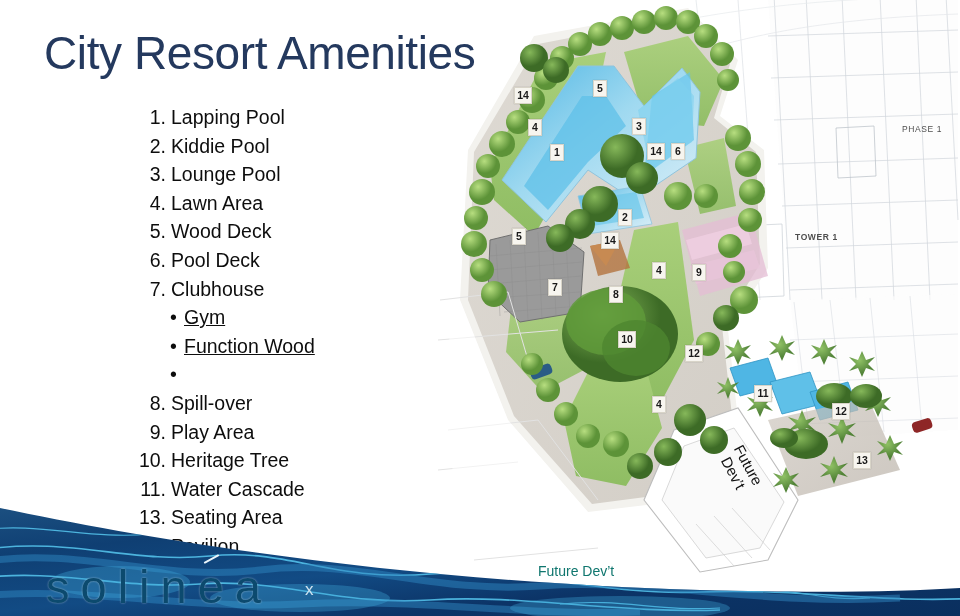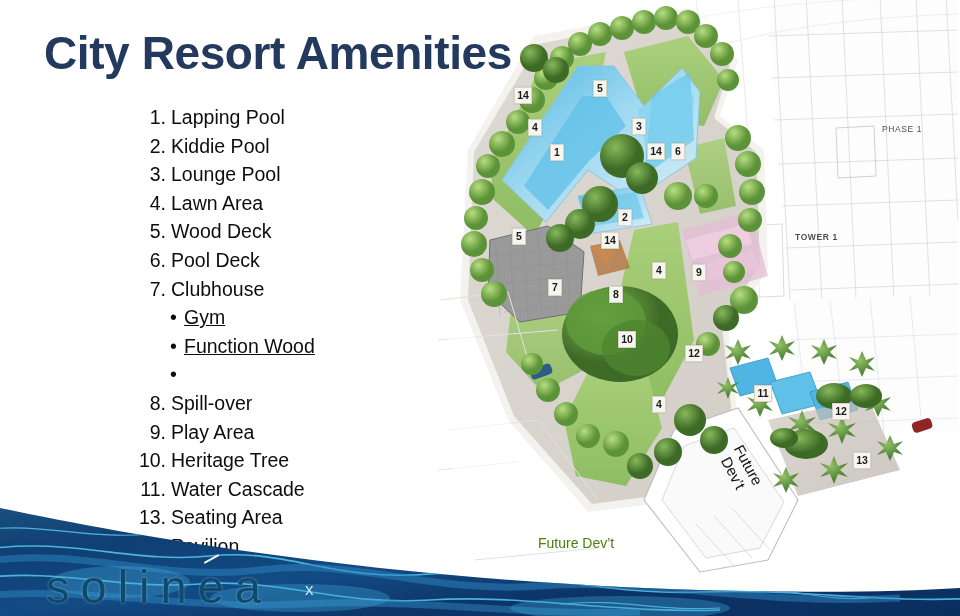--- a/index.html
+++ b/index.html
@@ -2,21 +2,21 @@
 <html><head>
 <meta charset="utf-8">
 <style>
   html,body{margin:0;padding:0;background:#fff;}
   body{width:960px;height:616px;overflow:hidden;font-family:"Liberation Sans",sans-serif;}
   #slide{position:relative;width:960px;height:616px;background:#ffffff;overflow:hidden;}
 
   
   #page-title{
     position:absolute;left:44px;top:24px;
-    font-size:46px;line-height:58px;font-weight:700;
+    font-size:46px;line-height:58px;font-weight:400;
     color:#24395e;letter-spacing:-0.4px;white-space:nowrap;
     font-family:"Liberation Sans",sans-serif;
   }
 
   
   #amenity-list{position:absolute;left:132px;top:103px;width:330px;}
   .amen-row{position:relative;height:28.6px;font-size:19.5px;line-height:28.6px;color:#0d0d0d;white-space:nowrap;}
   .amen-row .num{position:absolute;left:0;width:34px;text-align:right;}
   .amen-row .lbl{position:absolute;left:39px;}
   .amen-row.sub{font-size:19.5px;}
@@ -30,21 +30,21 @@
   .mk{position:absolute;background:#f7f5ef;border:0.5px solid #d8d4c8;
       color:#1a1a1a;font-size:10.5px;line-height:15px;font-weight:700;
       text-align:center;font-family:"Liberation Sans",sans-serif;
       box-shadow:0 0 1px rgba(0,0,0,.25);}
 
   .plan-txt{position:absolute;color:#4e4e4e;font-size:8.5px;letter-spacing:.6px;
             font-family:"Liberation Sans",sans-serif;white-space:nowrap;}
   #future-dev-rot{position:absolute;color:#111;font-size:15px;line-height:17px;
       font-family:"Liberation Sans",sans-serif;text-align:center;
       transform:rotate(62deg);transform-origin:50% 50%;font-weight:400;}
-  #future-dev-bottom{position:absolute;left:538px;top:535px;color:#4d7c0f;font-size:14px;
+  #future-dev-bottom{position:absolute;left:538px;top:563px;color:#0f766e;font-size:14px;
       font-family:"Liberation Sans",sans-serif;white-space:nowrap;}
 
   
   #banner{position:absolute;left:0;bottom:0;width:960px;height:130px;overflow:hidden;}
   #banner svg{position:absolute;left:0;top:0;}
   #brand-logo{
     position:absolute;left:46px;bottom:4px;
     font-size:47px;line-height:50px;letter-spacing:11px;
     color:#0c4a6e;font-weight:300;
     font-family:Liberation Sans, sans-serif;
@@ -384,21 +384,21 @@
         <div class="mk" style="left: 254px; top: 264px; width: 12px; height: 15px;">9</div>
         <div class="mk" style="left: 180px; top: 331px; width: 16px; height: 15px;">10</div>
         <div class="mk" style="left: 247px; top: 345px; width: 16px; height: 15px;">12</div>
         <div class="mk" style="left: 316px; top: 385px; width: 16px; height: 15px;">11</div>
         <div class="mk" style="left: 214px; top: 396px; width: 12px; height: 15px;">4</div>
         <div class="mk" style="left: 394px; top: 403px; width: 16px; height: 15px;">12</div>
         <div class="mk" style="left: 415px; top: 452px; width: 16px; height: 15px;">13</div>
       </div>
 
     <div id="plan-labels">
-        <div class="plan-txt" style="left: 396px; top: 124px; padding-left: 48px;">PHASE 1</div>
+        <div class="plan-txt" style="left: 416px; top: 124px; padding-left: 48px;">PHASE 1</div>
         <div class="plan-txt" style="left: 357px; top: 232px; font-weight: bold;">TOWER 1</div>
       </div>
 
     <div id="future-dev-rot" style="left:268px;top:452px;width:70px;">
         <div>Future</div>
         <div>Dev’t</div>
       </div>
   </div>
 
   <div id="future-dev-bottom">Future Dev’t</div>

